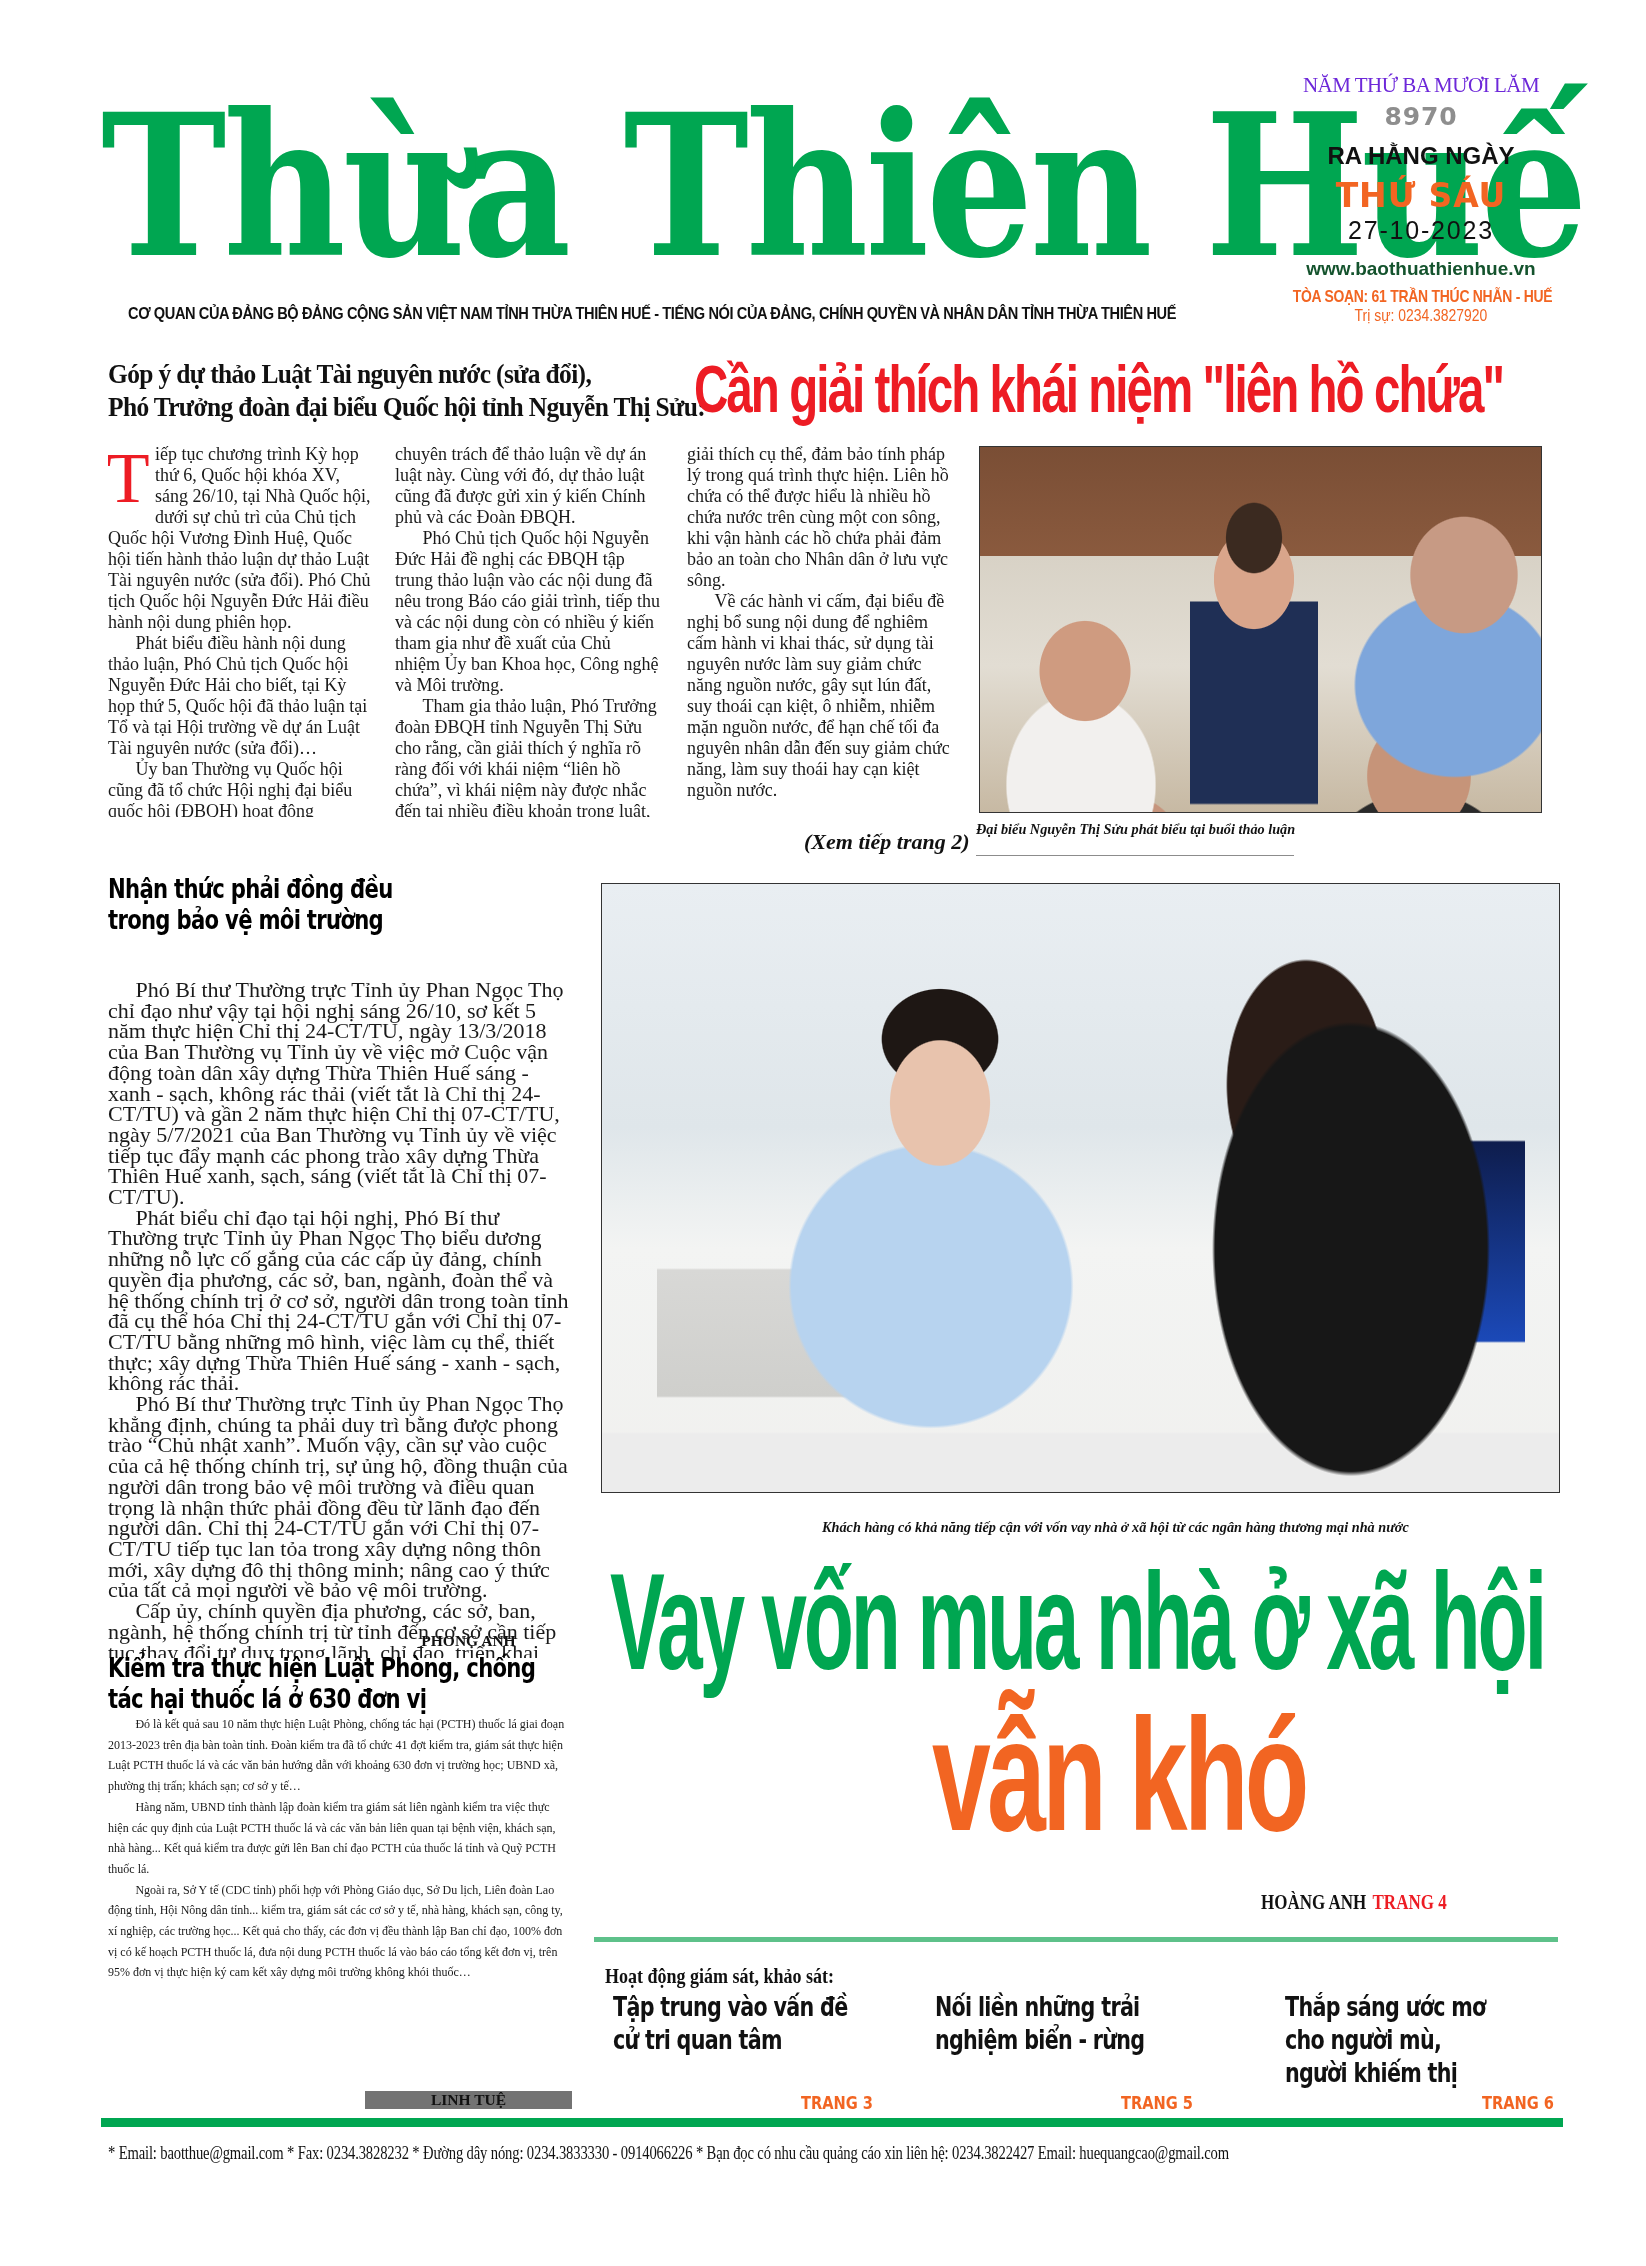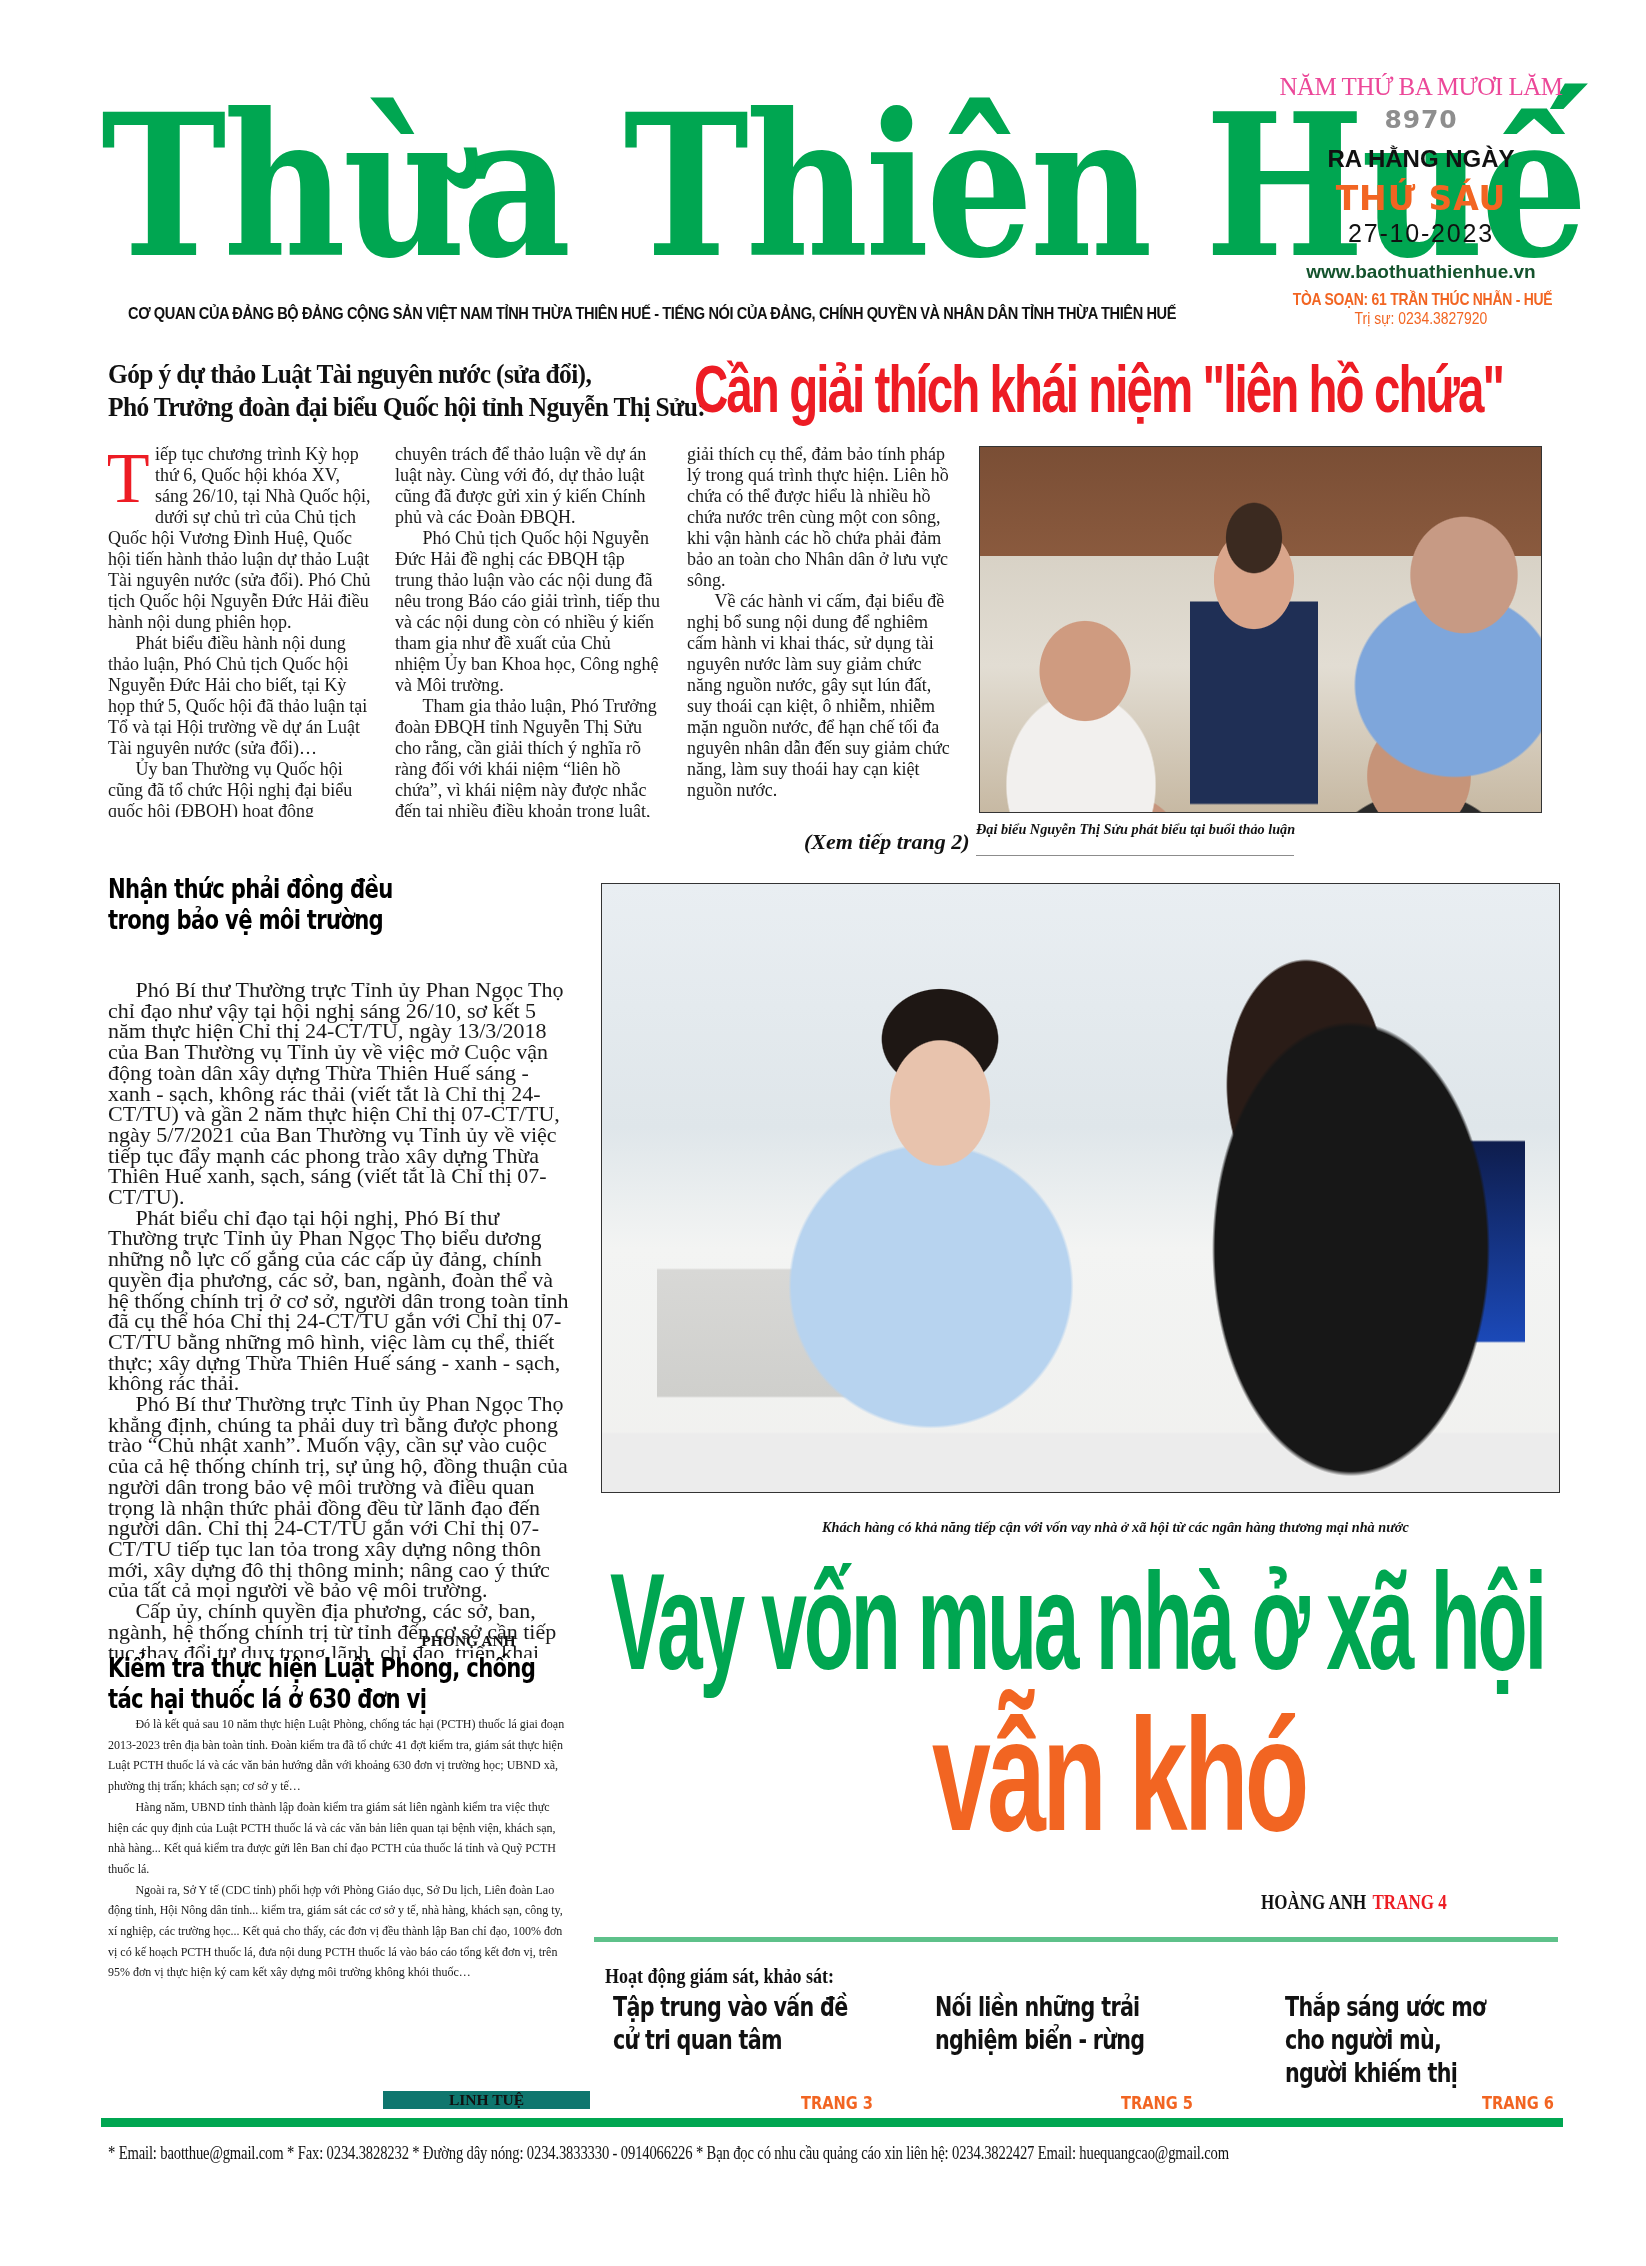--- a/index.html
+++ b/index.html
@@ -16,21 +16,21 @@
     letter-spacing: -3.7px; white-space: nowrap;
     transform: scaleX(0.86); transform-origin: left top;
   }
   .masthead-tagline {
     left: 128px; top: 303px; width: 1133px; white-space: nowrap;
     font-family: "Liberation Sans", "DejaVu Sans", sans-serif; font-weight: bold;
     font-size: 17.4px; letter-spacing: -0.5px; color: #111;
     transform: scaleX(0.84); transform-origin: left top;
   }
   .info-box { left: 1270px; top: 73px; width: 302px; text-align: center; }
-  .info-year { font-family: "Liberation Serif", serif; font-size: 25px; color: #ec4899; letter-spacing: -0.5px; }
+  .info-year { font-family: "Liberation Serif", serif; font-size: 21px; color: #6d28d9; letter-spacing: -0.5px; }
   .info-issue { font-family: "DejaVu Sans", sans-serif; font-weight: bold; font-size: 25px; color: #8e8e8e; margin-top: 4px; letter-spacing: 0.9px; }
   .info-daily { font-family: "Liberation Sans", sans-serif; font-weight: bold; font-size: 24px; color: #111; margin-top: 11px; }
   .info-weekday { font-family: "DejaVu Sans", sans-serif; font-weight: bold; font-size: 33px; color: #f26522; margin-top: 5.5px; letter-spacing: 0.9px; }
   .info-date { font-family: "Liberation Sans", sans-serif; font-size: 25px; color: #111; letter-spacing: 1.8px; margin-top: 1.8px; }
   .info-web { font-family: "Liberation Sans", sans-serif; font-weight: bold; font-size: 19px; color: #14532d; margin-top: 12.8px; }
   .info-address { font-family: "Liberation Sans", sans-serif; font-weight: bold; font-size: 16.4px; color: #f26522; margin-top: 7.3px; transform: scaleX(0.85); letter-spacing: -0.3px; white-space: nowrap; }
   .info-phone { font-family: "Liberation Sans", sans-serif; font-size: 16.4px; color: #f26522; transform: scaleX(0.85); }
 
   
   .kicker {
@@ -180,21 +180,21 @@
 
 <div class="story-head" style="left:108px; top:1652px;">
   <div>Kiểm tra thực hiện Luật Phòng, chống</div>
   <div>tác hại thuốc lá ở 630 đơn vị</div>
 </div>
 <div class="col body-text" style="left:108px; top:1714px; width:464px; height:387px; font-size:12px; line-height:20.7px;">
   <p>Đó là kết quả sau 10 năm thực hiện Luật Phòng, chống tác hại (PCTH) thuốc lá giai đoạn 2013-2023 trên địa bàn toàn tỉnh. Đoàn kiểm tra đã tổ chức 41 đợt kiểm tra, giám sát thực hiện Luật PCTH thuốc lá và các văn bản hướng dẫn với khoảng 630 đơn vị trường học; UBND xã, phường thị trấn; khách sạn; cơ sở y tế…</p>
   <p>Hàng năm, UBND tỉnh thành lập đoàn kiểm tra giám sát liên ngành kiểm tra việc thực hiện các quy định của Luật PCTH thuốc lá và các văn bản liên quan tại bệnh viện, khách sạn, nhà hàng... Kết quả kiểm tra được gửi lên Ban chỉ đạo PCTH của thuốc lá tỉnh và Quỹ PCTH thuốc lá.</p>
   <p>Ngoài ra, Sở Y tế (CDC tỉnh) phối hợp với Phòng Giáo dục, Sở Du lịch, Liên đoàn Lao động tỉnh, Hội Nông dân tỉnh... kiểm tra, giám sát các cơ sở y tế, nhà hàng, khách sạn, công ty, xí nghiệp, các trường học... Kết quả cho thấy, các đơn vị đều thành lập Ban chỉ đạo, 100% đơn vị có kế hoạch PCTH thuốc lá, đưa nội dung PCTH thuốc lá vào báo cáo tổng kết đơn vị, trên 95% đơn vị thực hiện ký cam kết xây dựng môi trường không khói thuốc…</p>
 </div>
-<div class="byline" style="left:383px; top:2091px; width:207px; background:#0f766e;">LINH TUỆ</div>
+<div class="byline" style="left:365px; top:2091px; width:207px; background:#737373;">LINH TUỆ</div>
 
 <div class="photo photo-2"></div>
 <div class="abs caption caption-2">Khách hàng có khả năng tiếp cận với vốn vay nhà ở xã hội từ các ngân hàng thương mại nhà nước</div>
 
 <div class="abs feature-line1">Vay vốn mua nhà ở xã hội</div>
 <div class="abs feature-line2">vẫn khó</div>
 <div class="abs feature-byline">
   <span>HOÀNG ANH</span><span class="pg">TRANG 4</span>
 </div>
 

